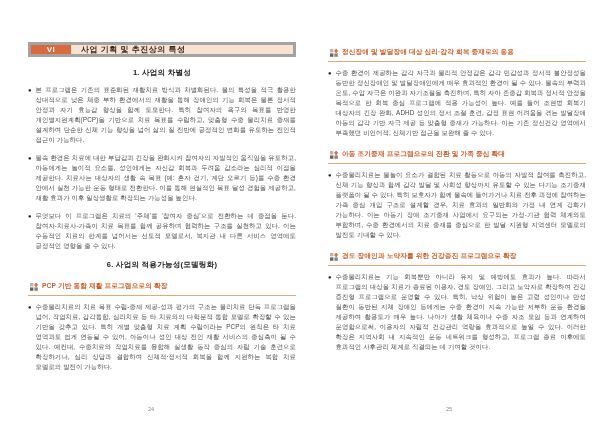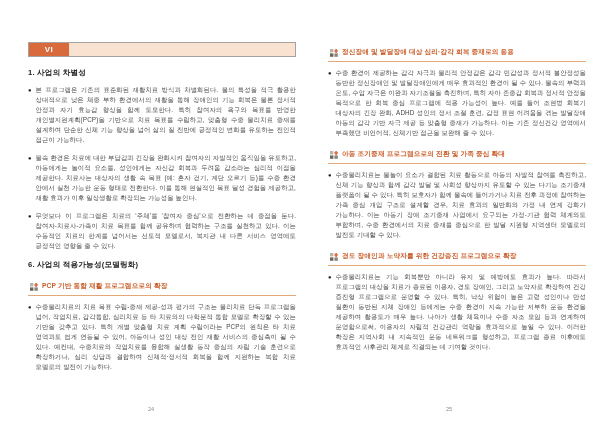--- a/index.html
+++ b/index.html
@@ -8,36 +8,36 @@
   .spread {
     position:relative; width:600px; height:424px; background:#ffffff; overflow:hidden;
   }
   .page { position:absolute; top:42px; }
   .page-left  { left:28px;  width:268px; }
   .page-right { left:328px; width:258px; top:46px; }
 
   
   .title-bar {
     display:flex; align-items:stretch; height:15px;
-    border:1px solid #a3a3a3; background:#f9e2d0; margin-bottom:11px;
+    border:3px solid #a3a3a3; background:#f9e2d0; margin-bottom:11px;
   }
   .title-badge {
     width:40px; background:#d96a3c; color:#ffffff; font-weight:bold;
     font-size:8px; display:flex; align-items:center; justify-content:center;
     letter-spacing:0.5px;
   }
   .title-text {
     flex:1; display:flex; align-items:center; padding-left:10px;
     font-size:8px; font-weight:bold; color:#33271f; letter-spacing:0.5px;
   }
 
   
   .sec-heading {
     font-size:7.6px; font-weight:bold; color:#242424;
-    margin:9px 0 7px 0; letter-spacing:0.2px;
+    margin:9px 0 7px 0; letter-spacing:0.2px;text-align:center;
   }
 
   
   .sub-heading {
     display:flex; align-items:center; gap:4px;
     margin:10px 0 6px 0; padding:2px 0 4px 2px;
     border-bottom:1px solid #e3a877;
   }
   .sub-heading .sub-title {
     font-size:6.7px; font-weight:bold; color:#c95c28; letter-spacing:0.1px;
@@ -64,20 +64,21 @@
 </style>
 </head>
 <body>
 
 <div class="spread">
 
   <div class="page page-left">
 
     <div class="title-bar">
       <div class="title-badge">VI</div>
+      <div class="title-text">사업 기획 및 추진상의 특성</div>
     </div>
 
     <div class="sec-heading">1. 사업의 차별성</div>
 
     <div class="bullet-item">
       <span class="bullet-dot">●</span>
       <span class="bullet-text">본 프로그램은 기존의 표준화된 재활치료 방식과 차별화된다. 물의 특성을 적극 활용한 상대적으로 낮은 체중 부하 환경에서의 재활을 통해 장애인의 기능 회복은 물론 정서적 안정과 자기 효능감 향상을 함께 도모한다. 특히 참여자의 욕구와 목표를 반영한 개인별지원계획(PCP)을 기반으로 치료 목표를 수립하고, 맞춤형 수중 물리치료 중재를 설계하여 단순한 신체 기능 향상을 넘어 삶의 질 전반에 긍정적인 변화를 유도하는 전인적 접근이 가능하다.</span>
     </div>
     <div class="bullet-item">
       <span class="bullet-dot">●</span>

